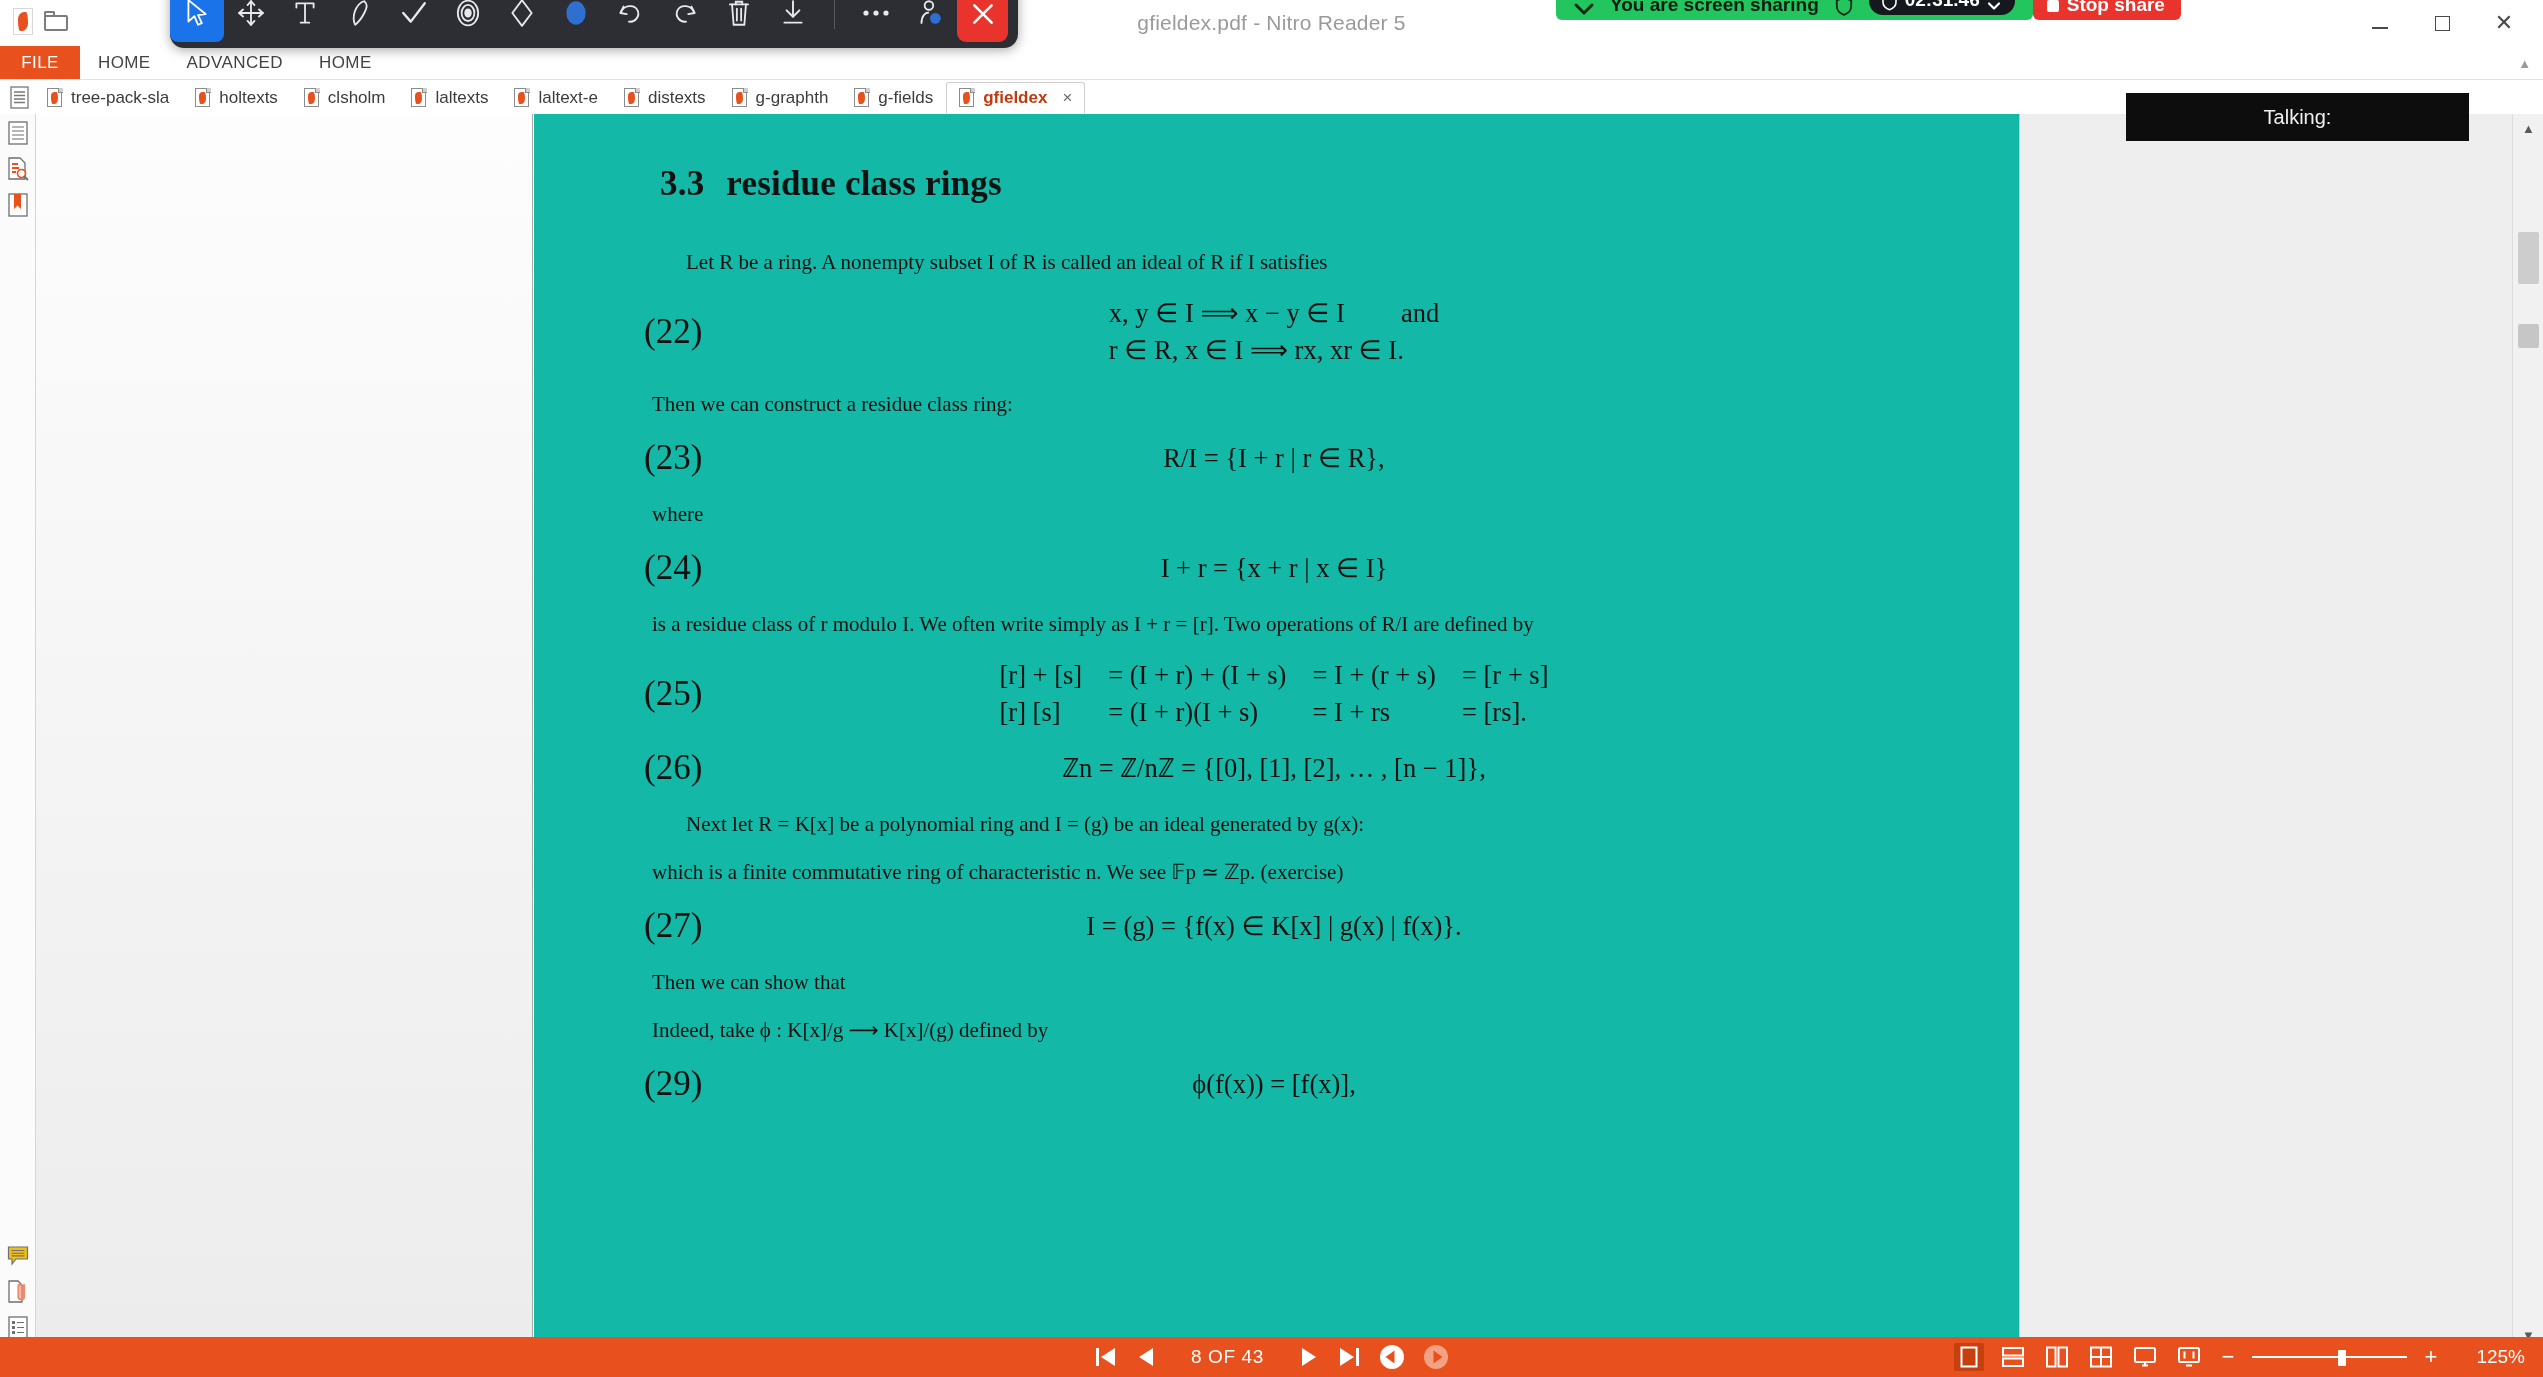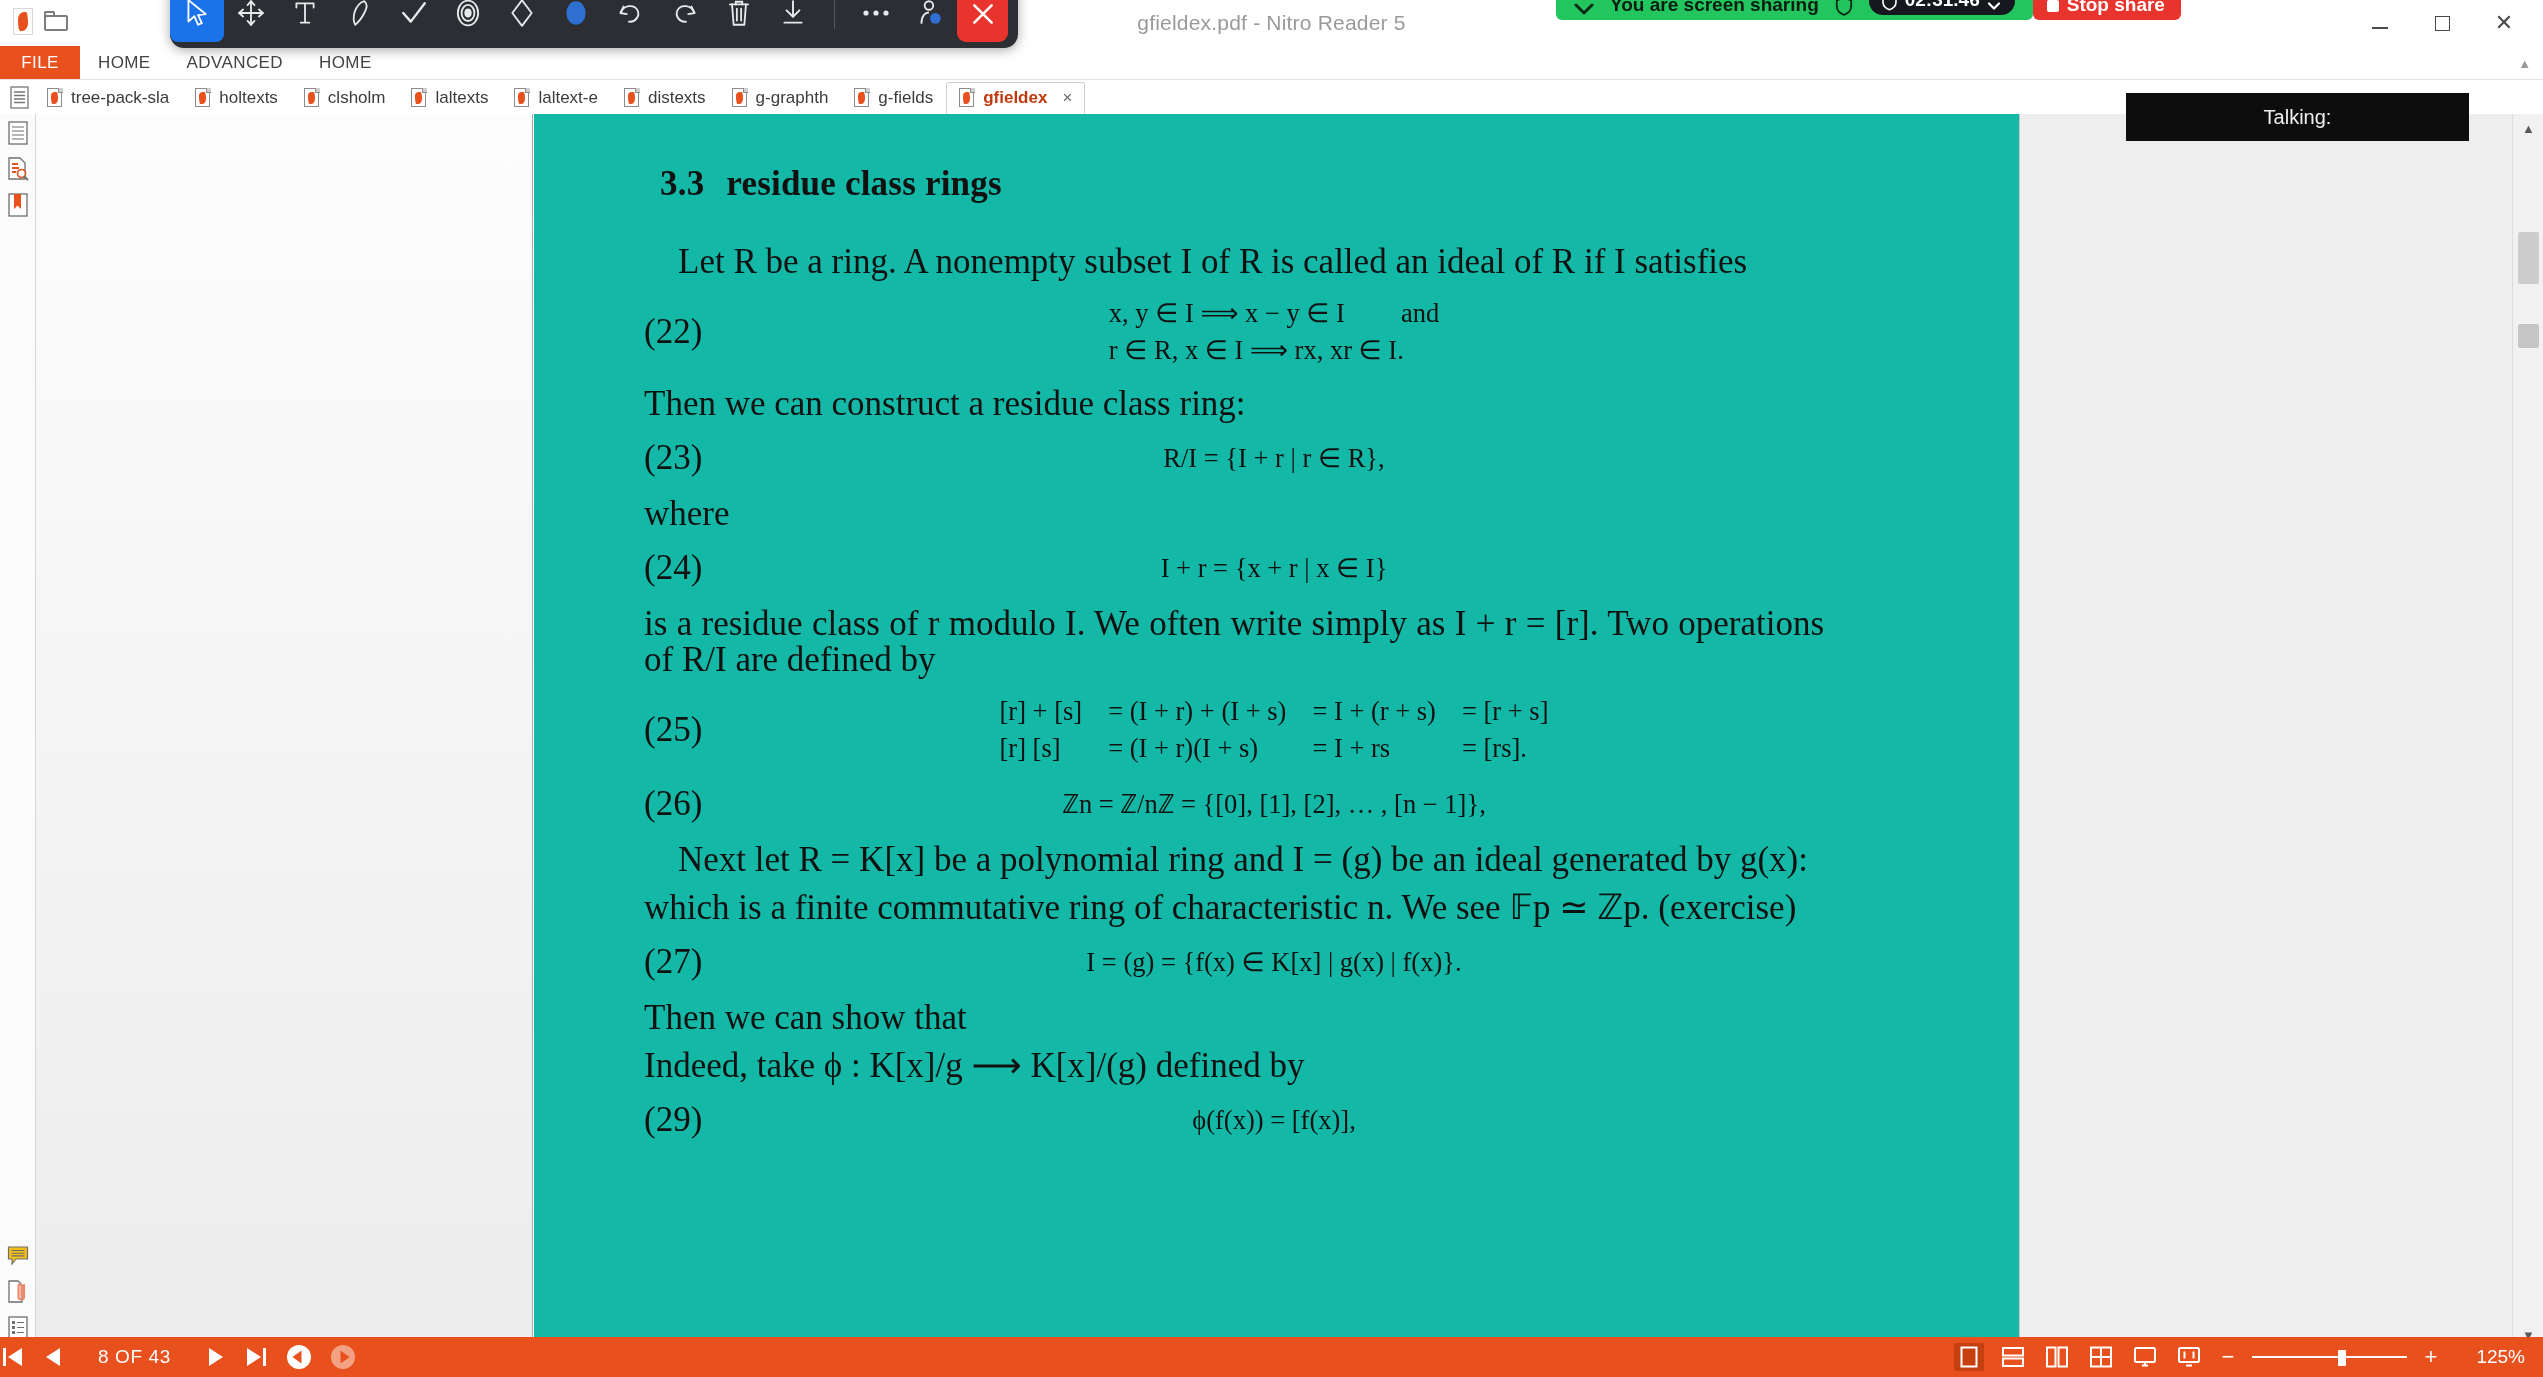--- a/index.html
+++ b/index.html
@@ -214,21 +214,21 @@
   }
 
   
   .statusbar {
     position:absolute; left:0; bottom:0; width:2543px; height:40px;
     background:#e8501d; color:#ffffff;
     display:flex; align-items:center;
   }
   .sb-center {
     position:absolute; left:0; right:0; display:flex; align-items:center;
-    justify-content:flex-start; gap:16px; height:40px;
+    justify-content:center; gap:16px; height:40px;
   }
   .sb-pagebox { font-size:19px; letter-spacing:.6px; padding:0 18px; }
   .sb-icon { display:flex; align-items:center; justify-content:center; }
   .sb-right {
     position:absolute; right:18px; height:40px; display:flex; align-items:center; gap:14px;
   }
   .view-btn {
     width:30px; height:28px; display:flex; align-items:center; justify-content:center;
   }
   .view-btn.active { background:#c53f0f; border-radius:2px; }
@@ -244,21 +244,21 @@
   
   .doc-body {
     position:absolute; left:110px; top:50px; width:1180px;
     font-family:"Liberation Serif", serif; color:#111;
   }
   .h-sec {
     font-size:35px; font-weight:bold; margin:0 0 40px 16px; letter-spacing:.2px;
   }
   .h-sec .num { margin-right:22px; }
   .para {
-    font-size:35px; line-height:36px; margin:0 0 12px 0; text-align:justify;
+    font-size:21px; line-height:36px; margin:0 0 12px 8px; text-align:justify;
   }
   .para.indent { text-indent:34px; }
   .eq-row {
     display:flex; align-items:center; margin:16px 0 18px 0;
   }
   .eq-tag { width:80px; font-size:35px; flex:0 0 80px; }
   .eq-body {
     flex:1 1 auto; display:flex; justify-content:center;
     font-size:26.5px; line-height:35px;
   }

